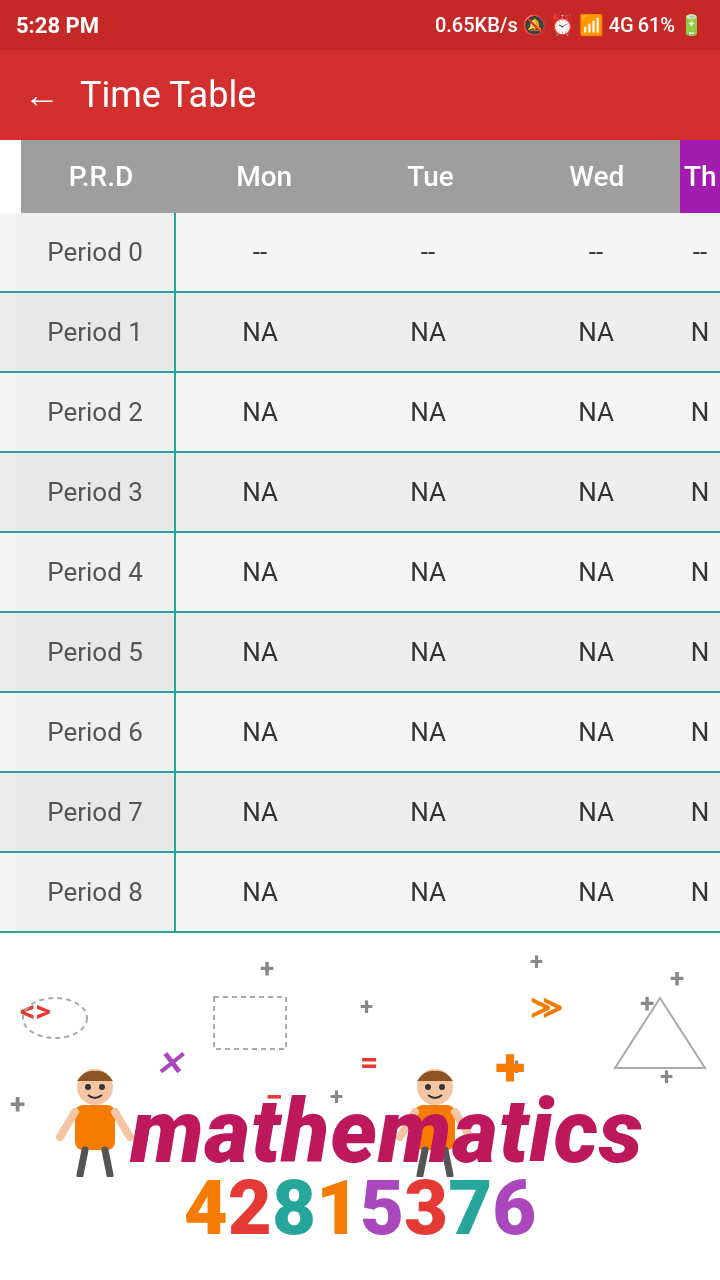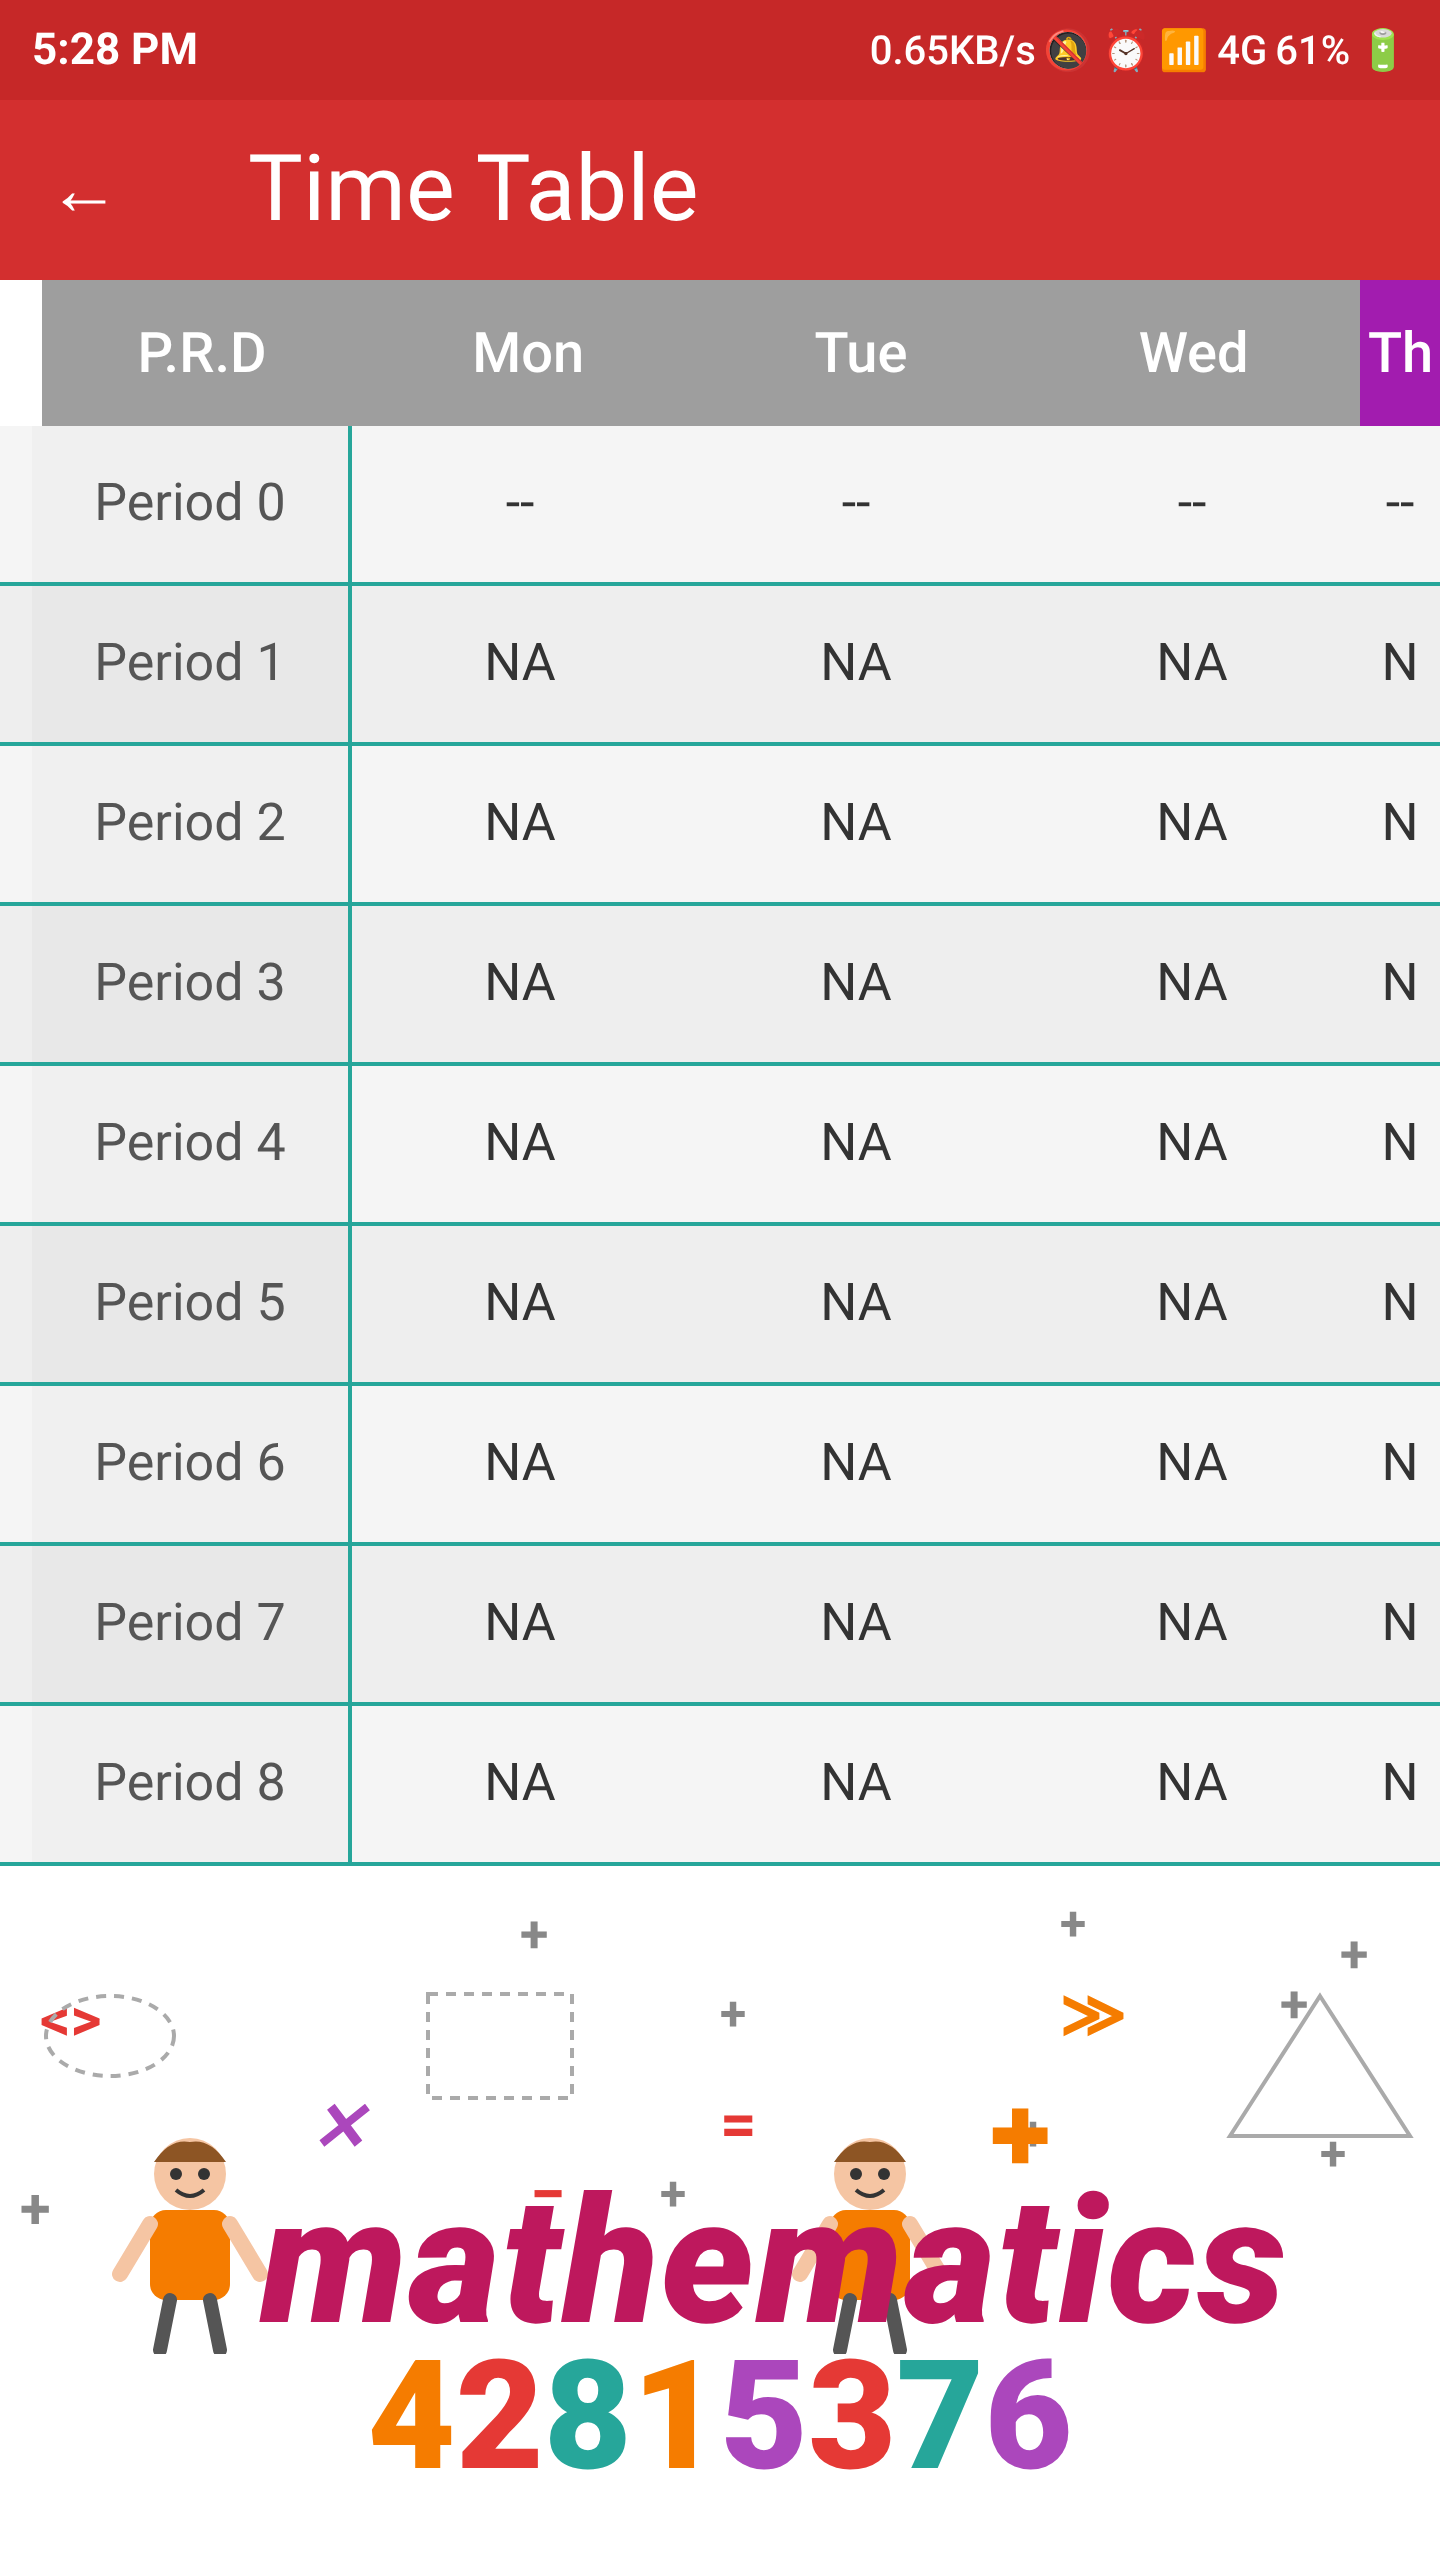--- a/index.html
+++ b/index.html
@@ -30,23 +30,22 @@
       align-items: center;
       padding: 0 24px;
       gap: 20px;
     }
     .app-bar .back-arrow {
       font-size: 36px;
       cursor: pointer;
       color: white;
     }
     .app-bar .title {
-      font-size: 46px;
+      font-size: 36px;
       font-weight: 400;
-      margin-left: 44px;
     }
 
     
     .table-header {
       display: flex;
       background: #9e9e9e;
       color: white;
       font-size: 28px;
       font-weight: 500;
       margin-left: 21px;

